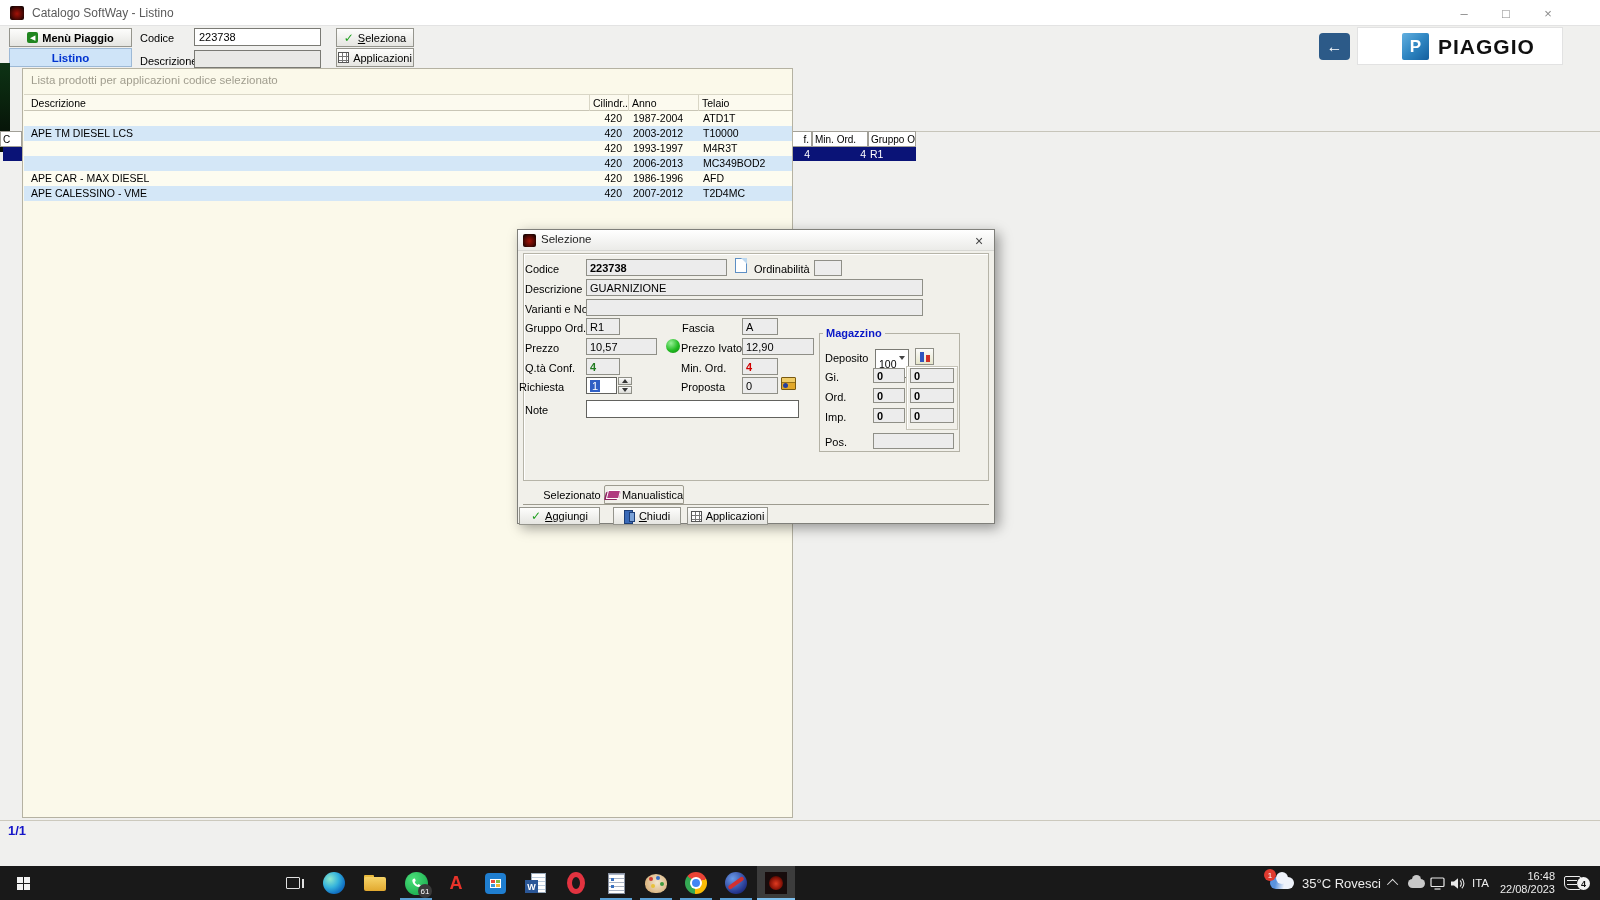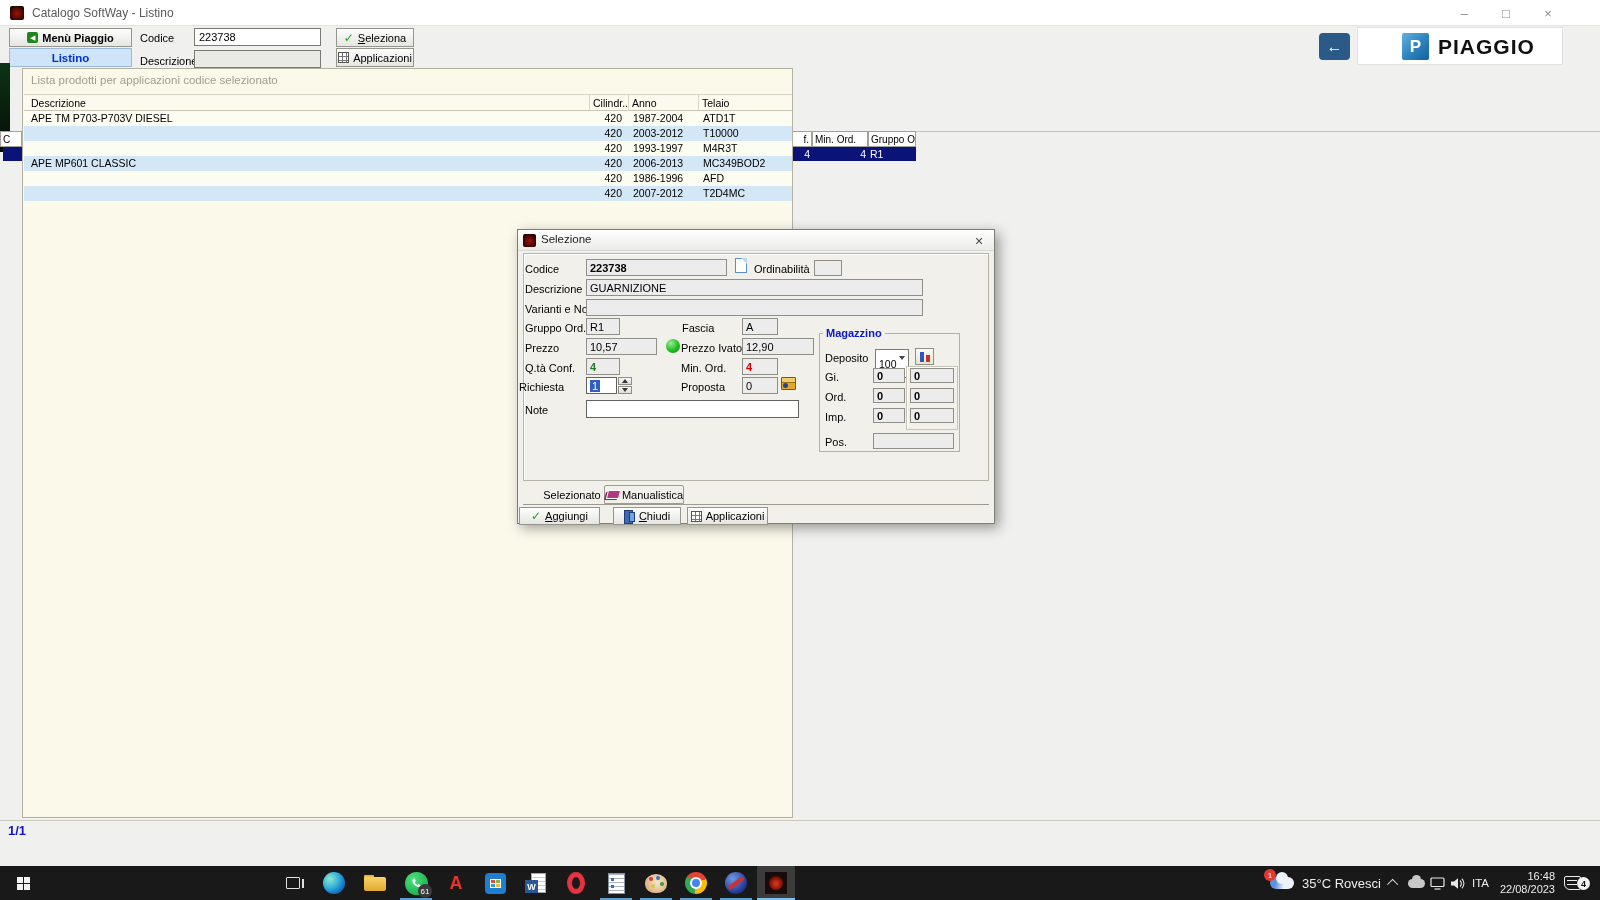--- a/index.html
+++ b/index.html
@@ -239,47 +239,48 @@
       <span style="left:7px">Descrizione</span>
       <span style="left:569px">Cilindr..</span>
       <span style="left:608px">Anno</span>
       <span style="left:678px">Telaio</span>
       <i class="vsep" style="left:565px"></i>
       <i class="vsep" style="left:604px"></i>
       <i class="vsep" style="left:674px"></i>
     </div>
 
     <div class="lrow cream" style="top:42px">
-      <span class="c-desc">APE TM P703-P703V DIESEL</span>
       <span class="c-cil">420</span>
       <span class="c-anno">1987-2004</span>
       <span class="c-tel">ATD1T</span>
     </div>
     <div class="lrow blue" style="top:57px">
+      <span class="c-desc">APE TM DIESEL LCS</span>
       <span class="c-cil">420</span>
       <span class="c-anno">2003-2012</span>
       <span class="c-tel">T10000</span>
     </div>
     <div class="lrow cream" style="top:72px">
       <span class="c-cil">420</span>
       <span class="c-anno">1993-1997</span>
       <span class="c-tel">M4R3T</span>
     </div>
     <div class="lrow blue" style="top:87px">
-      <span class="c-desc">APE MP601 CLASSIC</span>
       <span class="c-cil">420</span>
       <span class="c-anno">2006-2013</span>
       <span class="c-tel">MC349BOD2</span>
     </div>
     <div class="lrow cream" style="top:102px">
+      <span class="c-desc">APE CAR - MAX DIESEL</span>
       <span class="c-cil">420</span>
       <span class="c-anno">1986-1996</span>
       <span class="c-tel">AFD</span>
     </div>
     <div class="lrow blue" style="top:117px">
+      <span class="c-desc">APE CALESSINO - VME</span>
       <span class="c-cil">420</span>
       <span class="c-anno">2007-2012</span>
       <span class="c-tel">T2D4MC</span>
     </div>
   </div>
 
   <div class="dialog">
     <div class="dlg-title">
       <div class="dlg-ico"></div>
       <span class="t">Selezione</span>

